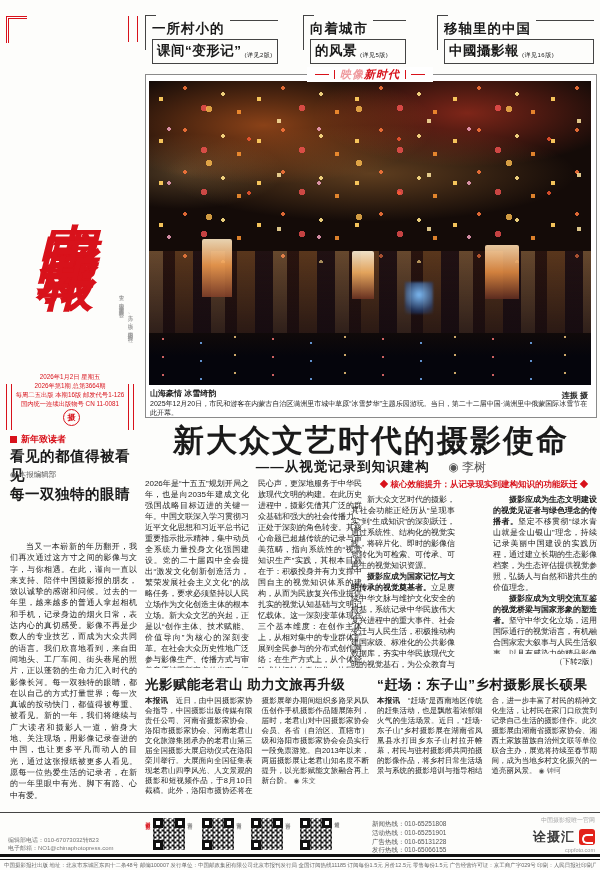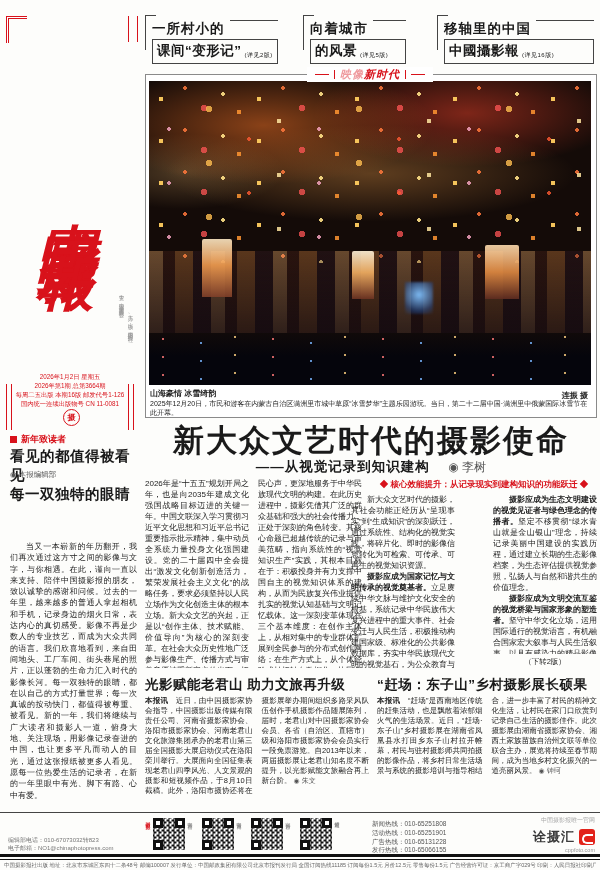--- a/index.html
+++ b/index.html
@@ -87,21 +87,21 @@
   .m-subrow{left:145px;top:457px;width:452px;text-align:center;}
   .m-subtitle{font-size:13.5px;font-weight:bold;letter-spacing:1px;}
   .m-author{font-size:12px;color:#555;margin-left:14px;}
   .colx{font-size:8px;line-height:11px;color:#222;overflow:hidden;}
   .c1{left:145px;top:478px;width:104px;height:190px;}
   .c2{left:258px;top:478px;width:104px;height:190px;}
   .c-head{left:371px;top:479px;width:226px;text-align:center;color:#d8121b;font-weight:bold;font-size:8.5px;}
   .c3{left:351px;top:494px;width:104px;height:174px;}
   .c4{left:493px;top:494px;width:104px;height:160px;}
   .colx p{margin:0;text-indent:16px;}
-  .cont{left:493px;top:657px;width:104px;text-align:center;font-size:7.5px;color:#222;}
+  .cont{left:493px;top:657px;width:104px;text-align:right;font-size:7.5px;color:#222;}
   
   .b-title{top:676px;font-size:13.5px;font-weight:bold;letter-spacing:.5px;position:absolute;}
   .b-body{top:696px;height:114px;position:absolute;font-size:7.5px;line-height:10px;color:#222;
     column-count:2;column-gap:9px;overflow:hidden;}
   .b-body b{font-weight:bold;}
   .b-author{font-size:7px;color:#555;}
   
   .foot-rule{left:0;top:812px;width:600px;height:1px;background:#444;}
   .qr-row{left:145px;top:818px;display:flex;gap:9px;align-items:flex-start;}
   .qr-item{display:flex;align-items:flex-start;}

